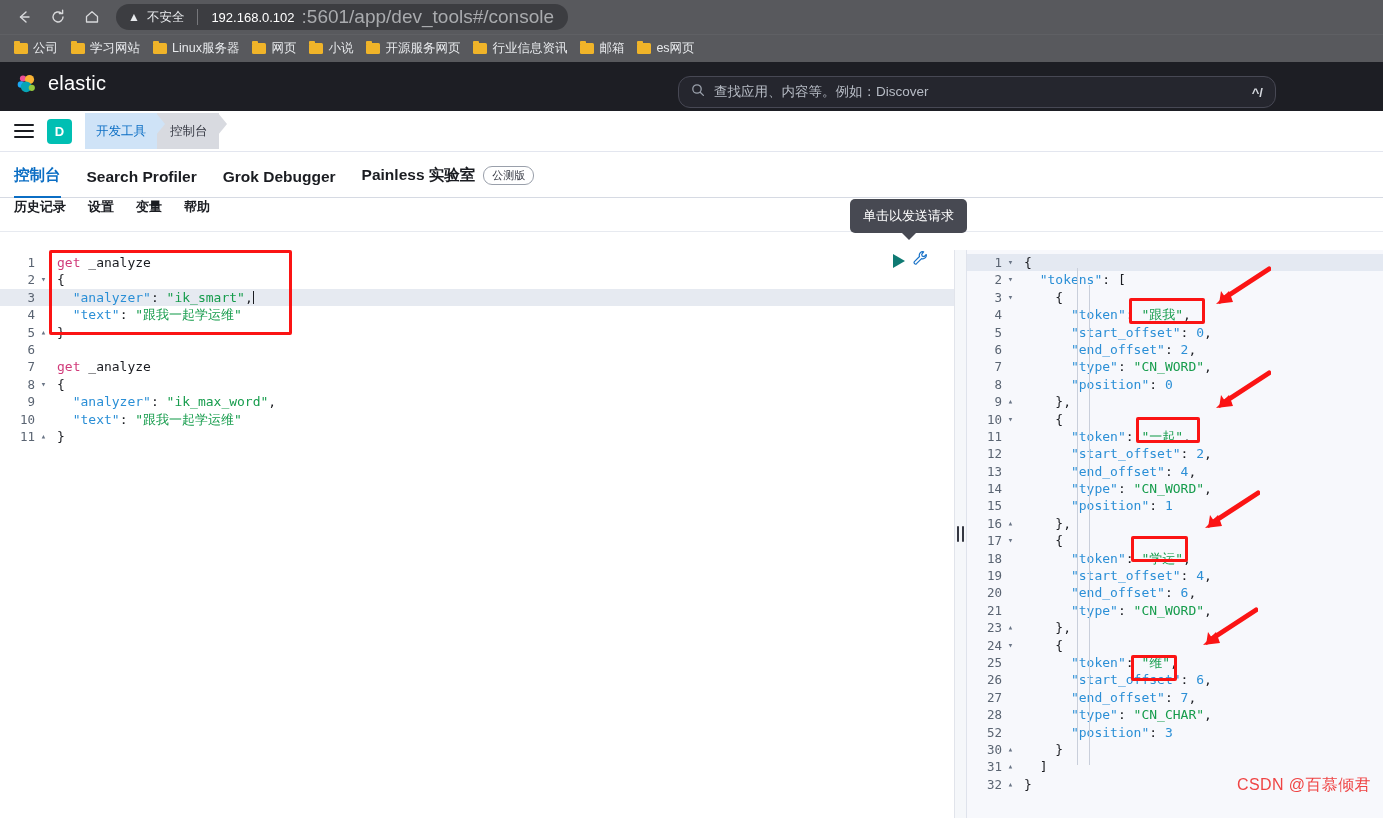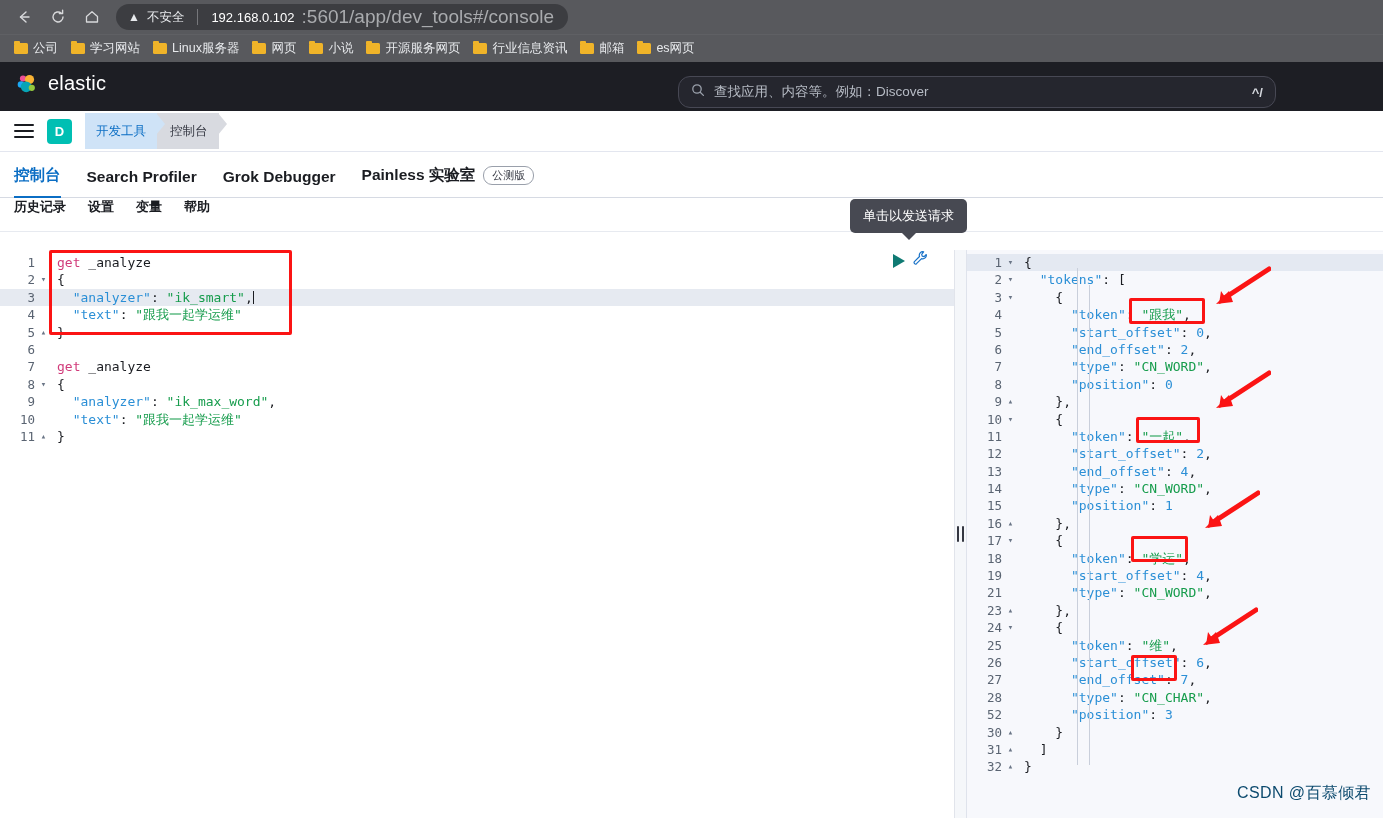--- a/index.html
+++ b/index.html
@@ -192,21 +192,21 @@
   }
 
   
   .anno-box {
     position: absolute; border: 3px solid #fb1414; border-radius: 2px;
     pointer-events: none; z-index: 7;
   }
   .arrow { position: absolute; z-index: 7; }
 
   .watermark {
-    position: absolute; right: 12px; bottom: 14px; color: #0c4a6e;
+    position: absolute; right: 12px; bottom: 22px; color: #ef4444;
     font-size: 16px; letter-spacing: .4px; z-index: 9;
   }
 </style>
 </head>
 <body>
 
 <div class="app">
 
   <div class="browser-toolbar">
     <div class="nav-btn">
@@ -491,20 +491,25 @@
           </div>
           <div class="ln-row">
             <span class="gutter">18</span>
             <span class="fold"></span>
             <span class="lntext">      <span class="t-key">"token"</span><span class="t-punc">:</span> <span class="t-str">"学运"</span><span class="t-punc">,</span></span>
           </div>
           <div class="ln-row">
             <span class="gutter">19</span>
             <span class="fold"></span>
             <span class="lntext">      <span class="t-key">"start_offset"</span><span class="t-punc">:</span> <span class="t-num">4</span><span class="t-punc">,</span></span>
+          </div>
+          <div class="ln-row">
+            <span class="gutter">20</span>
+            <span class="fold"></span>
+            <span class="lntext">      <span class="t-key">"end_offset"</span><span class="t-punc">:</span> <span class="t-num">6</span><span class="t-punc">,</span></span>
           </div>
           <div class="ln-row">
             <span class="gutter">21</span>
             <span class="fold"></span>
             <span class="lntext">      <span class="t-key">"type"</span><span class="t-punc">:</span> <span class="t-str">"CN_WORD"</span><span class="t-punc">,</span></span>
           </div>
           <div class="ln-row">
             <span class="gutter">23</span>
             <span class="fold">▴</span>
             <span class="lntext">    <span class="t-punc">},</span></span>

